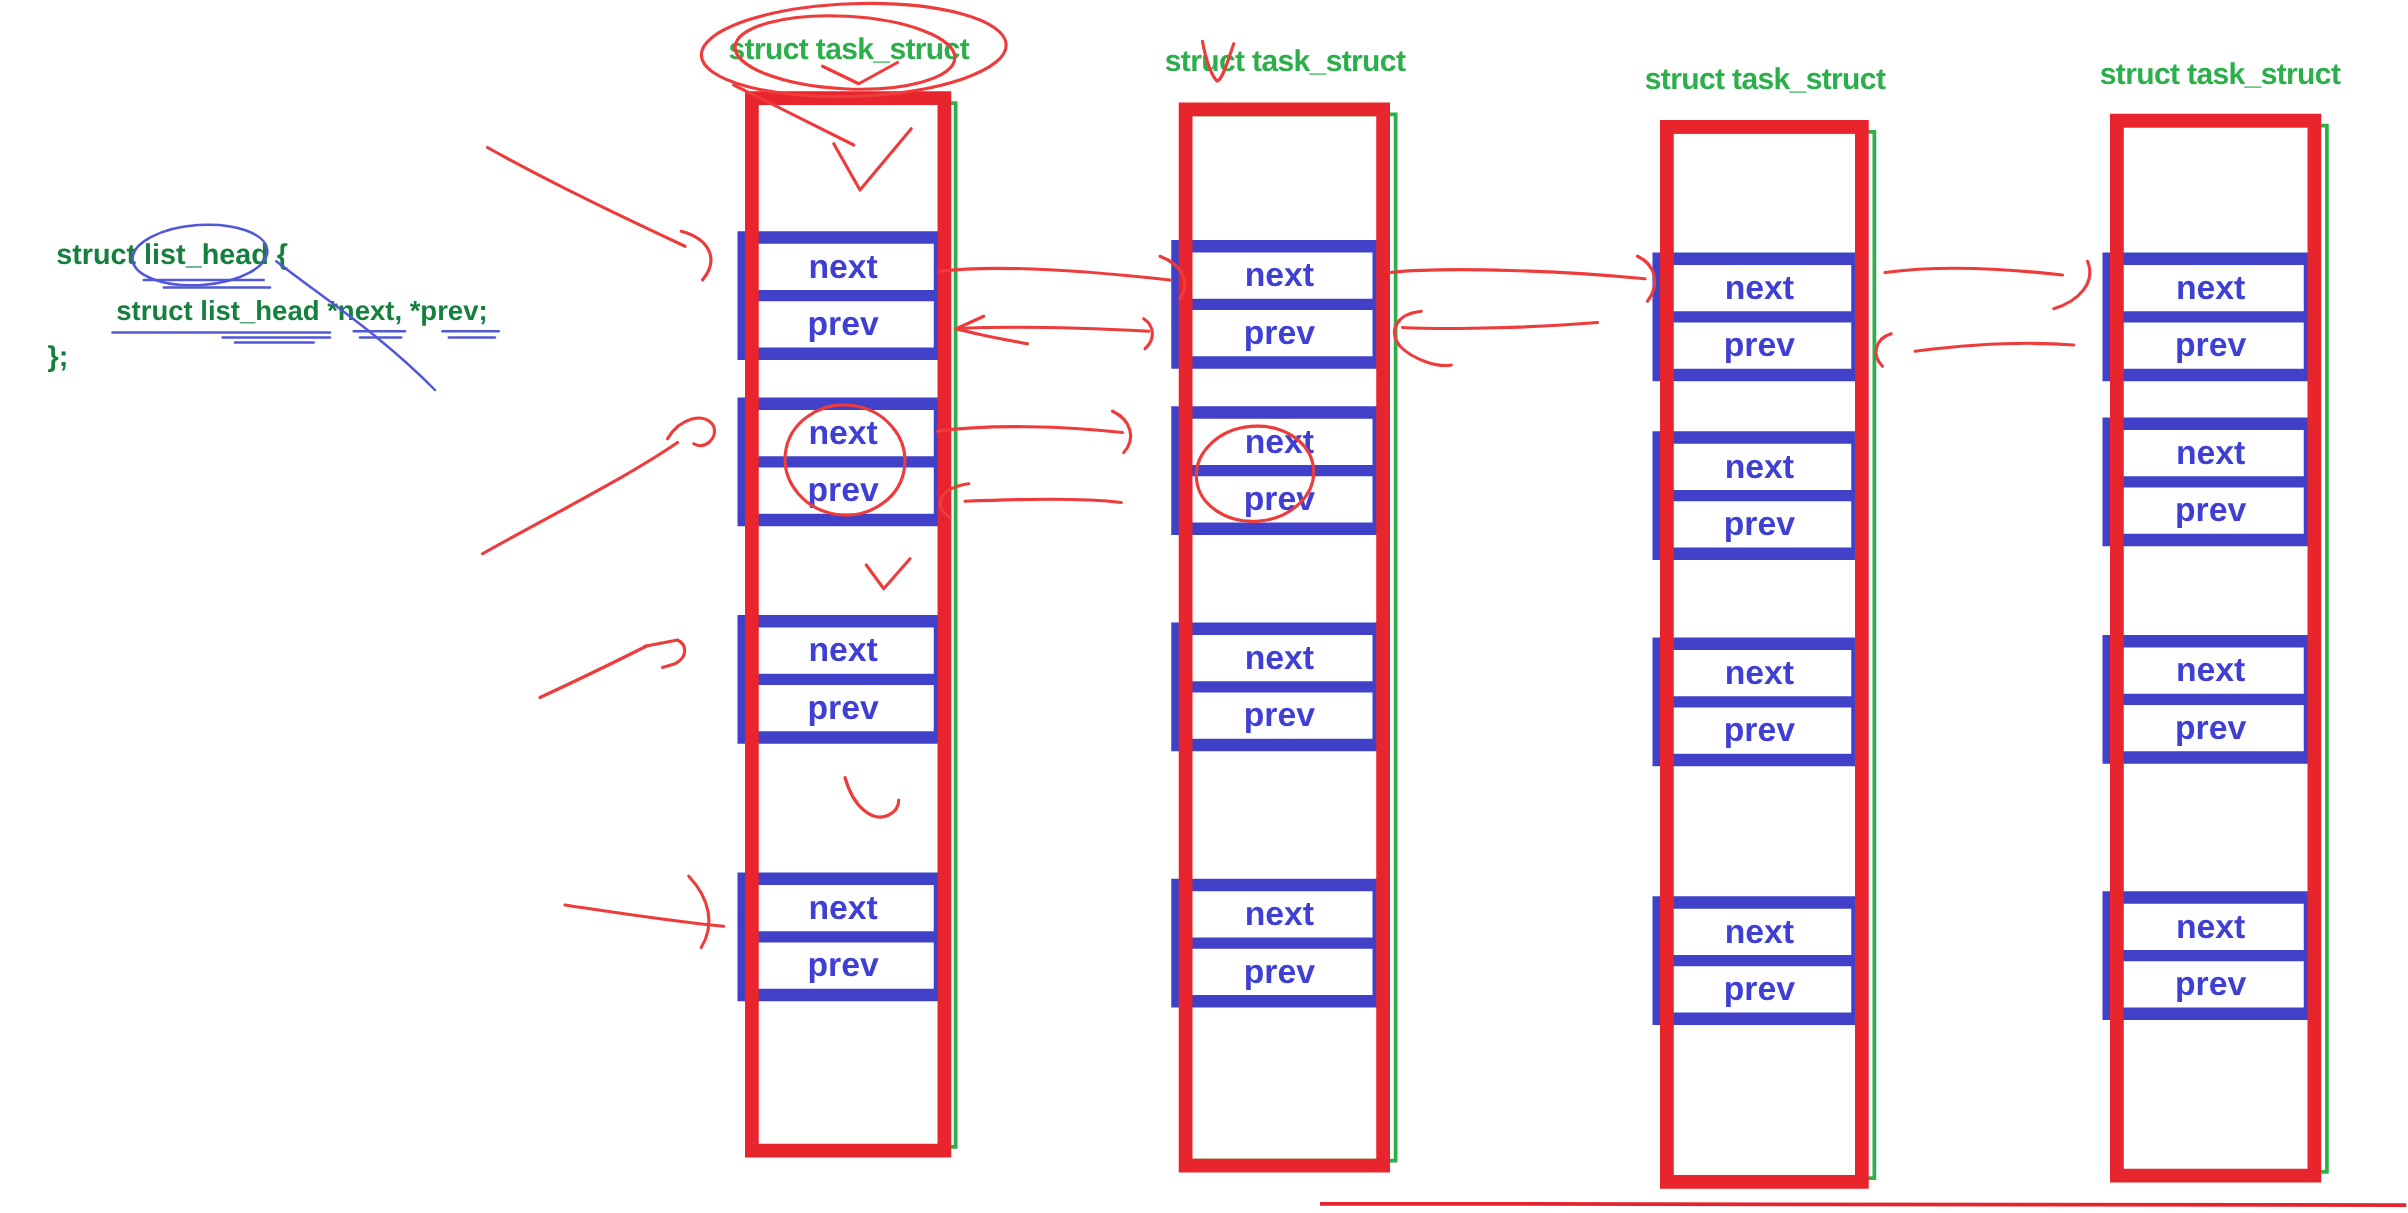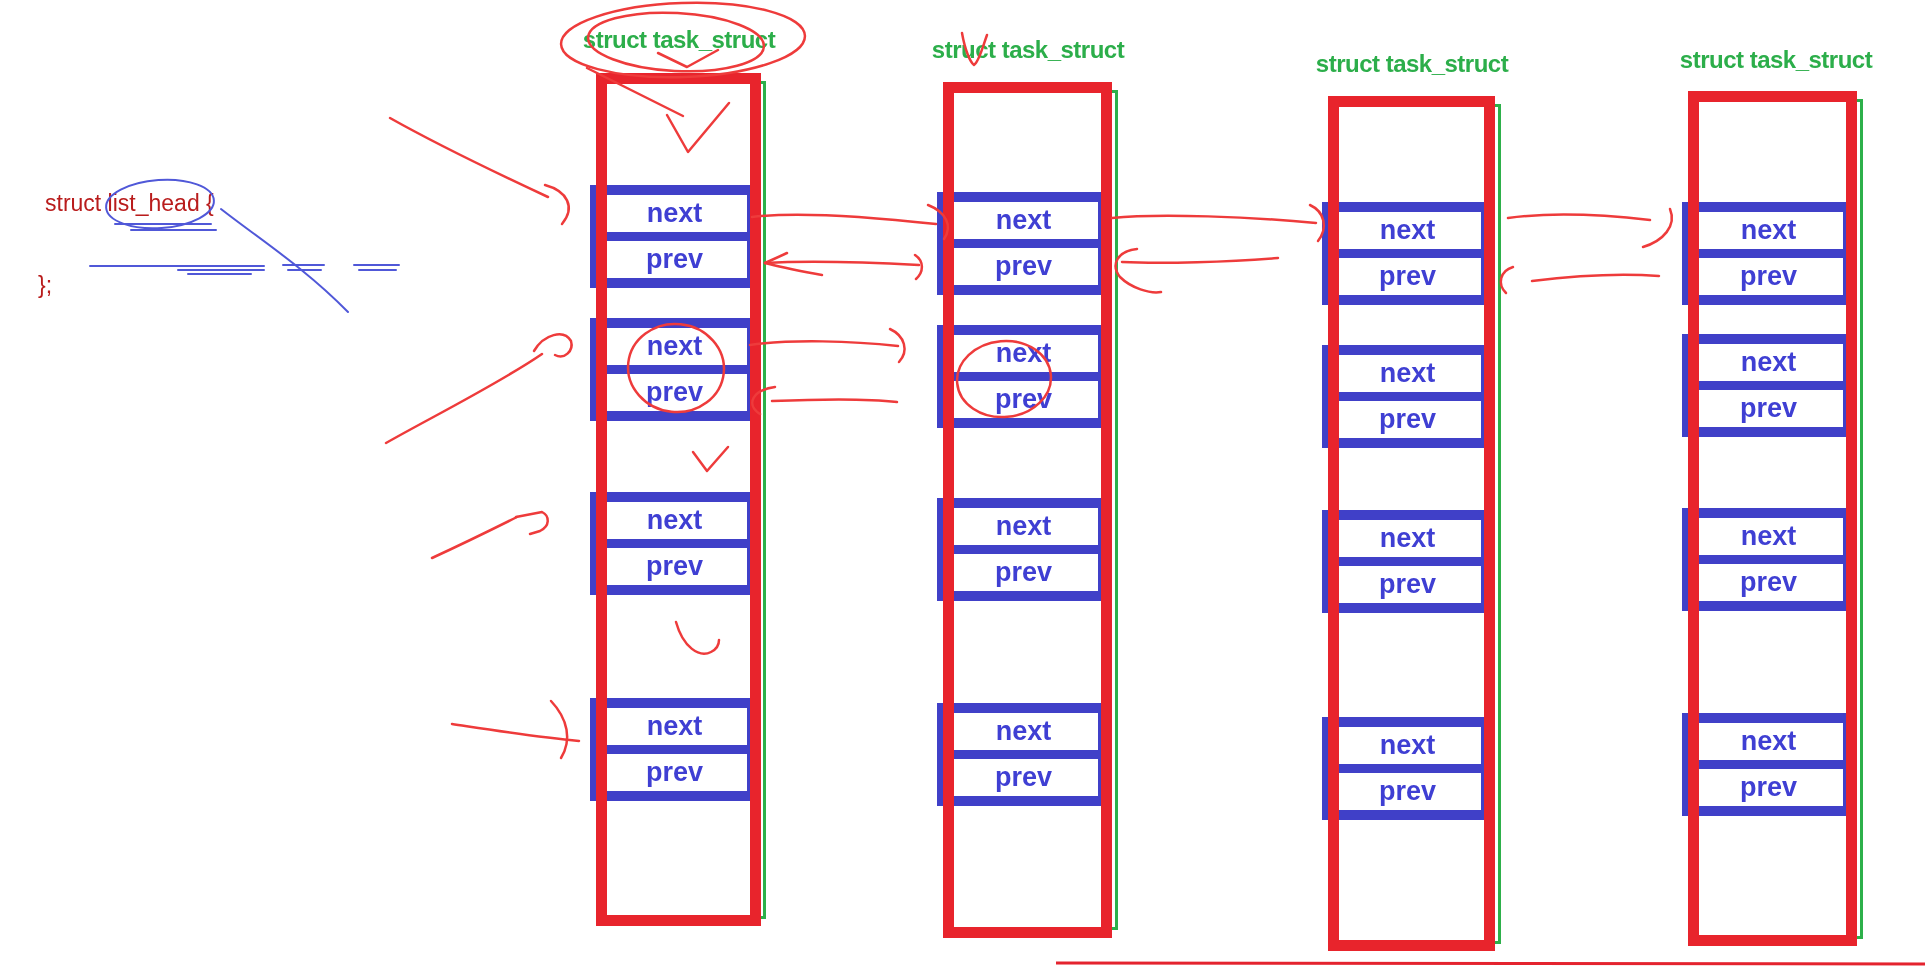--- a/index.html
+++ b/index.html
@@ -1,20 +1,20 @@
 <!DOCTYPE html>
 <html><head>
 <meta charset="utf-8">
 <style>
   html,body{margin:0;padding:0;background:#ffffff;}
   .canvas{position:relative;width:1926px;height:970px;background:#fff;overflow:hidden;
           font-family:"Liberation Sans",sans-serif;}
 
   
-  .code-line{position:absolute;color:#b91c1c;font-weight:normal;white-space:pre;}
+  .code-line{position:absolute;color:#15803d;font-weight:bold;white-space:pre;}
   .cl1{left:45px;top:190px;font-size:23px;}
   .cl2{left:93px;top:236px;font-size:22px;}
   .cl3{left:38px;top:272px;font-size:23px;}
 
   
   .col-label{position:absolute;color:#2cae4a;font-weight:bold;font-size:24px;
              letter-spacing:-0.5px;white-space:nowrap;transform:translateX(-50%);}
   .lb1{left:679px;top:26px;}
   .lb2{left:1028px;top:36px;}
   .lb3{left:1412px;top:50px;}
@@ -48,20 +48,21 @@
   .red-ink{stroke:#ee3b3b;stroke-width:2.5;fill:none;stroke-linecap:round;stroke-linejoin:round;}
   .red-line{stroke:#e4232e;stroke-width:3;fill:none;stroke-linecap:butt;}
   .blue-ink{stroke:#5058d8;stroke-width:2;fill:none;stroke-linecap:round;stroke-linejoin:round;}
 </style>
 </head>
 <body>
 
 <div class="canvas">
 
   <div class="code-line cl1">struct list_head {</div>
+  <div class="code-line cl2">struct list_head *next, *prev;</div>
   <div class="code-line cl3">};</div>
 
   <div class="col-label lb1">struct task_struct</div>
   <div class="col-label lb2">struct task_struct</div>
   <div class="col-label lb3">struct task_struct</div>
   <div class="col-label lb4">struct task_struct</div>
 
   <div class="greenbox g1"></div>
   <div class="greenbox g2"></div>
   <div class="greenbox g3"></div>

